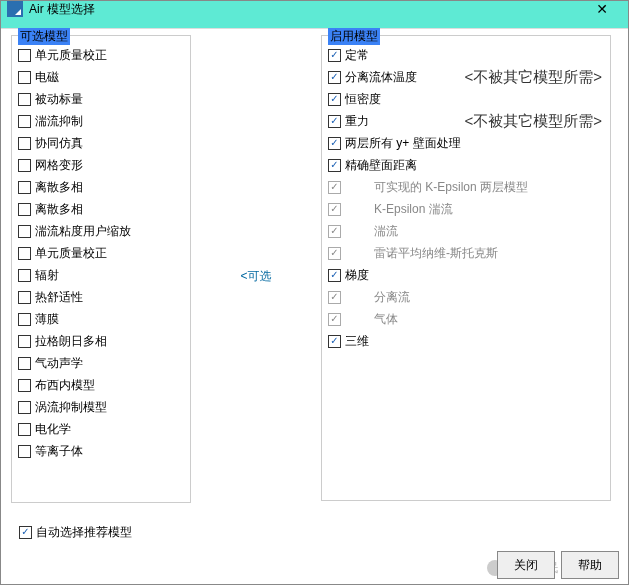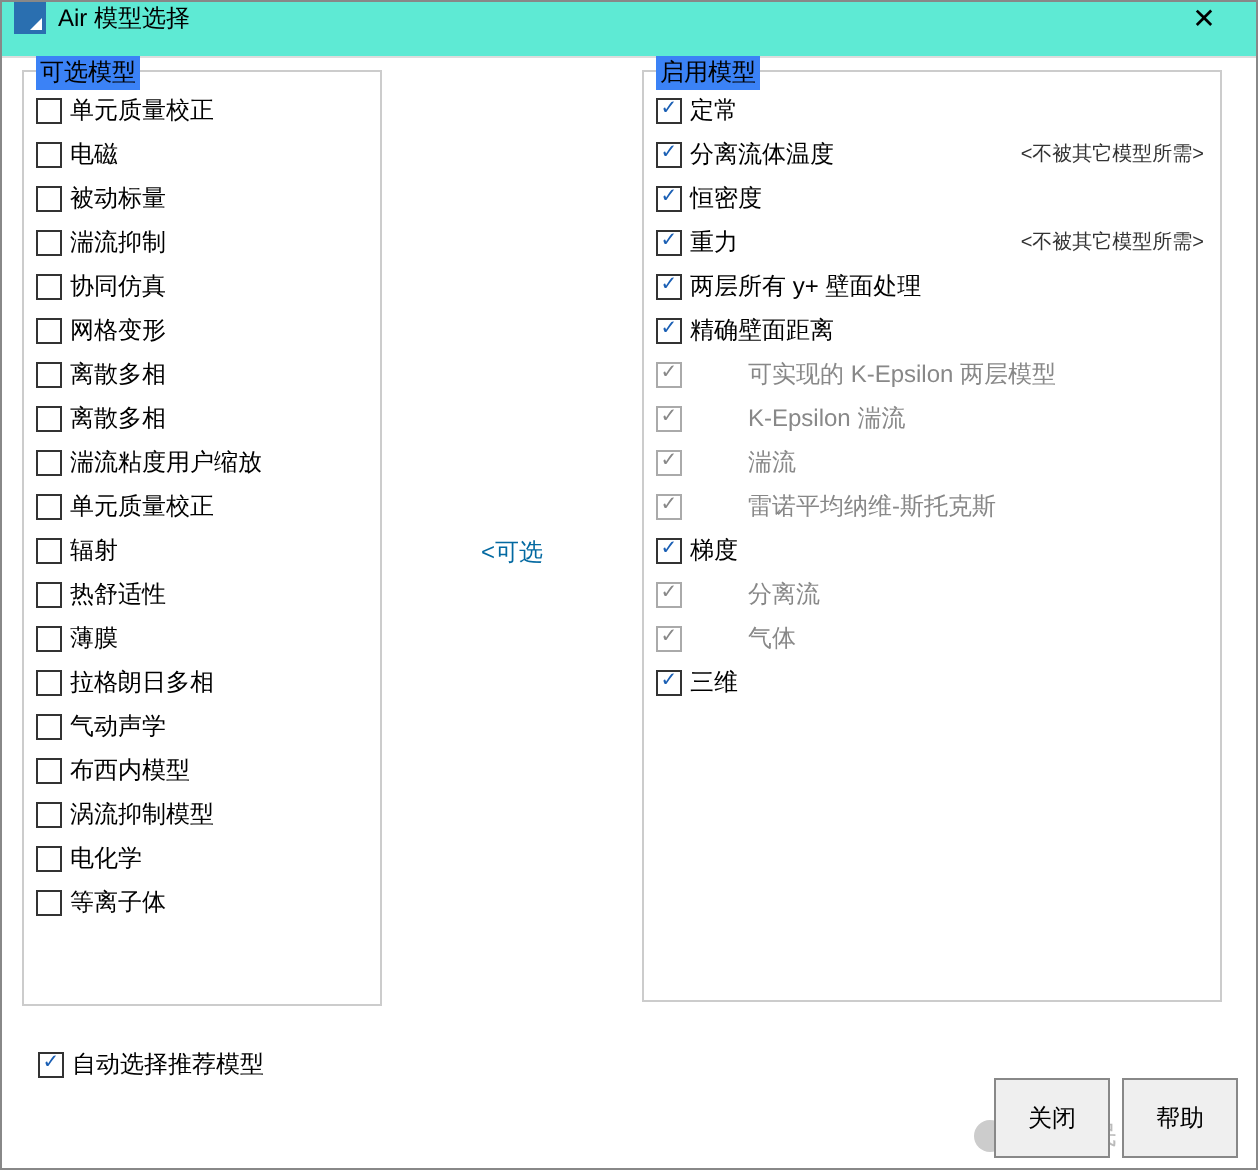--- a/index.html
+++ b/index.html
@@ -87,35 +87,35 @@
     background: #fff;
     flex-shrink: 0;
   }
   .chk.checked::before { content: "✓"; }
   .chk.disabled { border-color: #aaa; color: #888; }
   .lbl.disabled { color: #888; margin-left: 29px; }
   .note {
     flex: 1;
     text-align: right;
     color: #333;
-    font-size: 10px;
+    font-size: 15px;
     padding-right: 2px;
   }
   .below {
     padding: 2px 18px;
   }
   .footer {
     position: absolute;
     bottom: 6px; right: 10px;
     display: flex;
     gap: 6px;
   }
   .btn {
     min-width: 58px;
-    height: 40px;
+    height: 28px;
     border: 1px solid #888;
     background: #efefef;
     display: inline-flex;
     align-items: center;
     justify-content: center;
     cursor: pointer;
     padding: 0 10px;
     margin-top: 39px;
   }
   .watermark {

